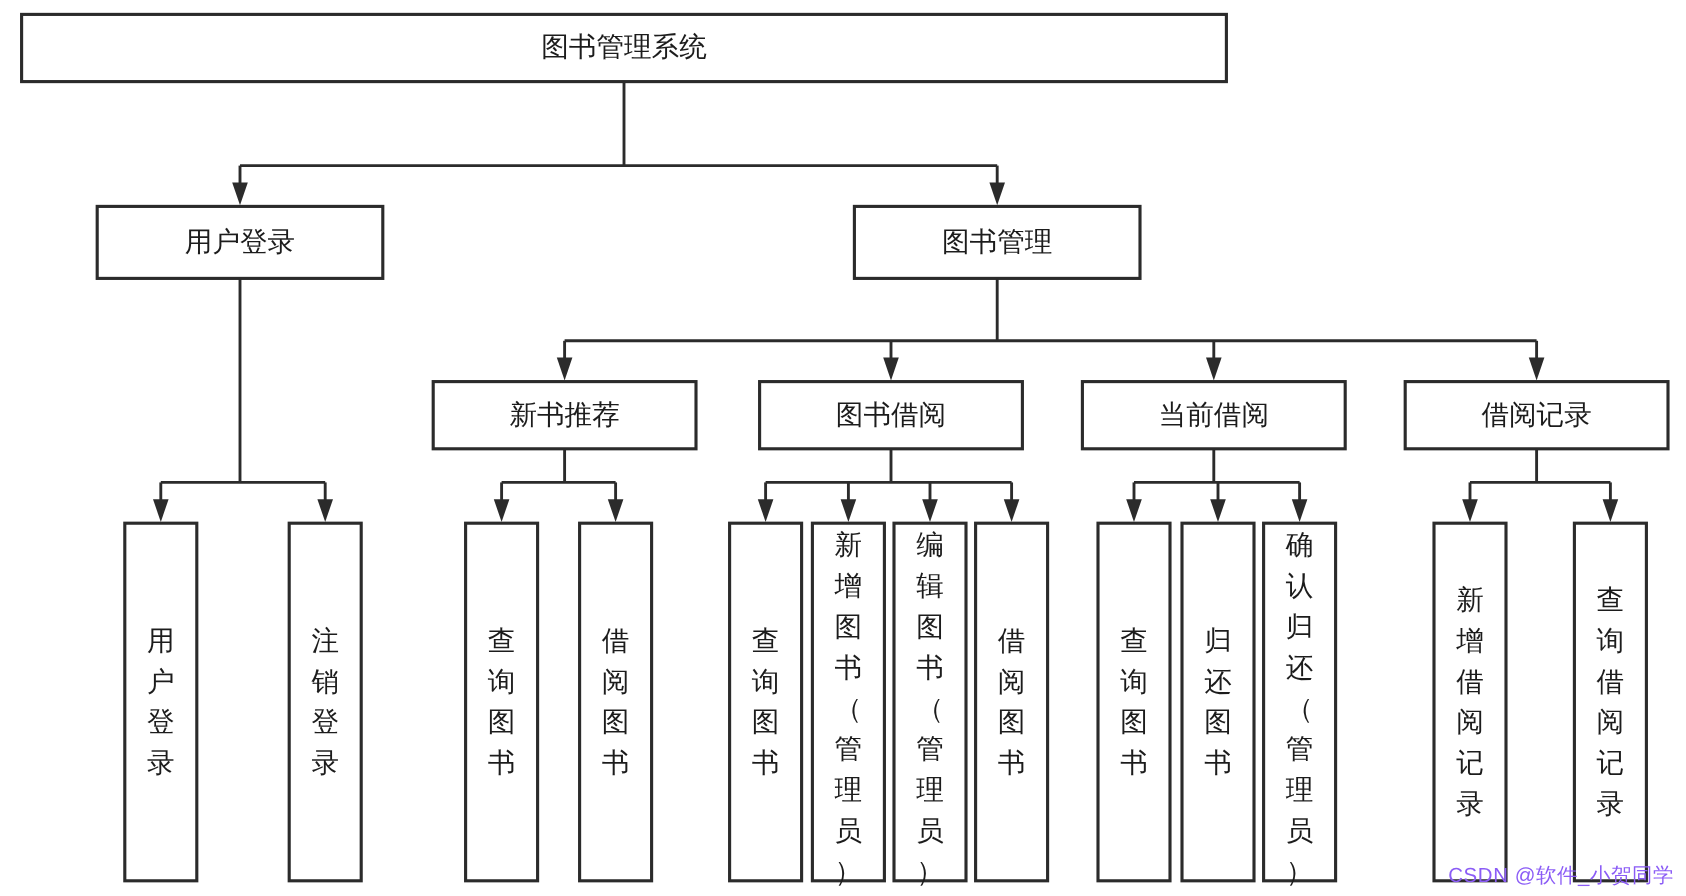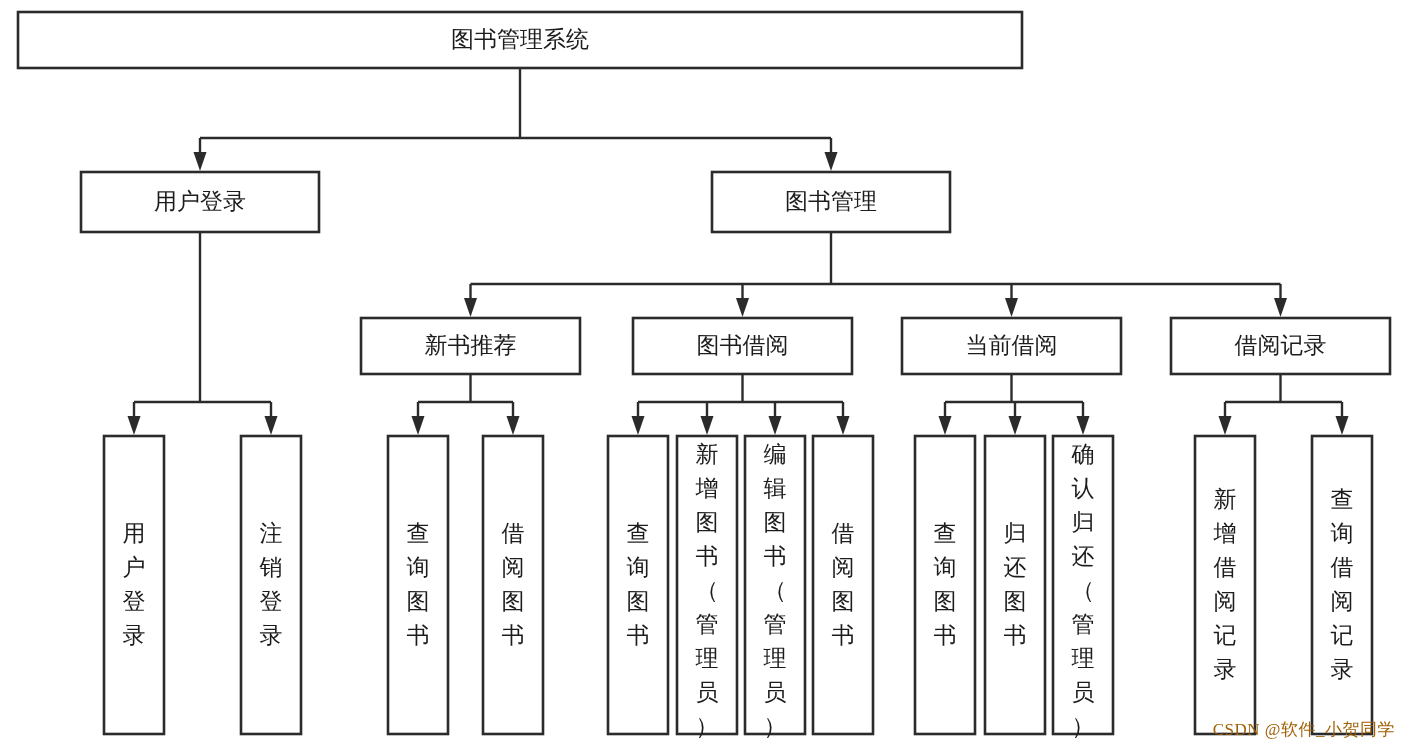--- a/index.html
+++ b/index.html
@@ -52,23 +52,23 @@
   .node-label-v {
     font-family: "Liberation Sans", "DejaVu Sans", sans-serif;
     font-size: 23px;
     fill: #1c1c1c;
     text-anchor: middle;
   }
   .watermark {
     position: absolute;
     right: 10px;
     bottom: 6px;
-    font-family: Liberation Serif, serif;
+    font-family: Liberation Sans, sans-serif;
     font-size: 17px;
-    color: #a16207;
+    color: #8b5cf6;
     letter-spacing: 0.5px;
     white-space: nowrap;
     user-select: none;
   }
 </style>
 </head>
 <body>
 
 <div id="diagram-root">
   <svg class="flow" viewBox="0 0 1405 747" xmlns="http://www.w3.org/2000/svg">

